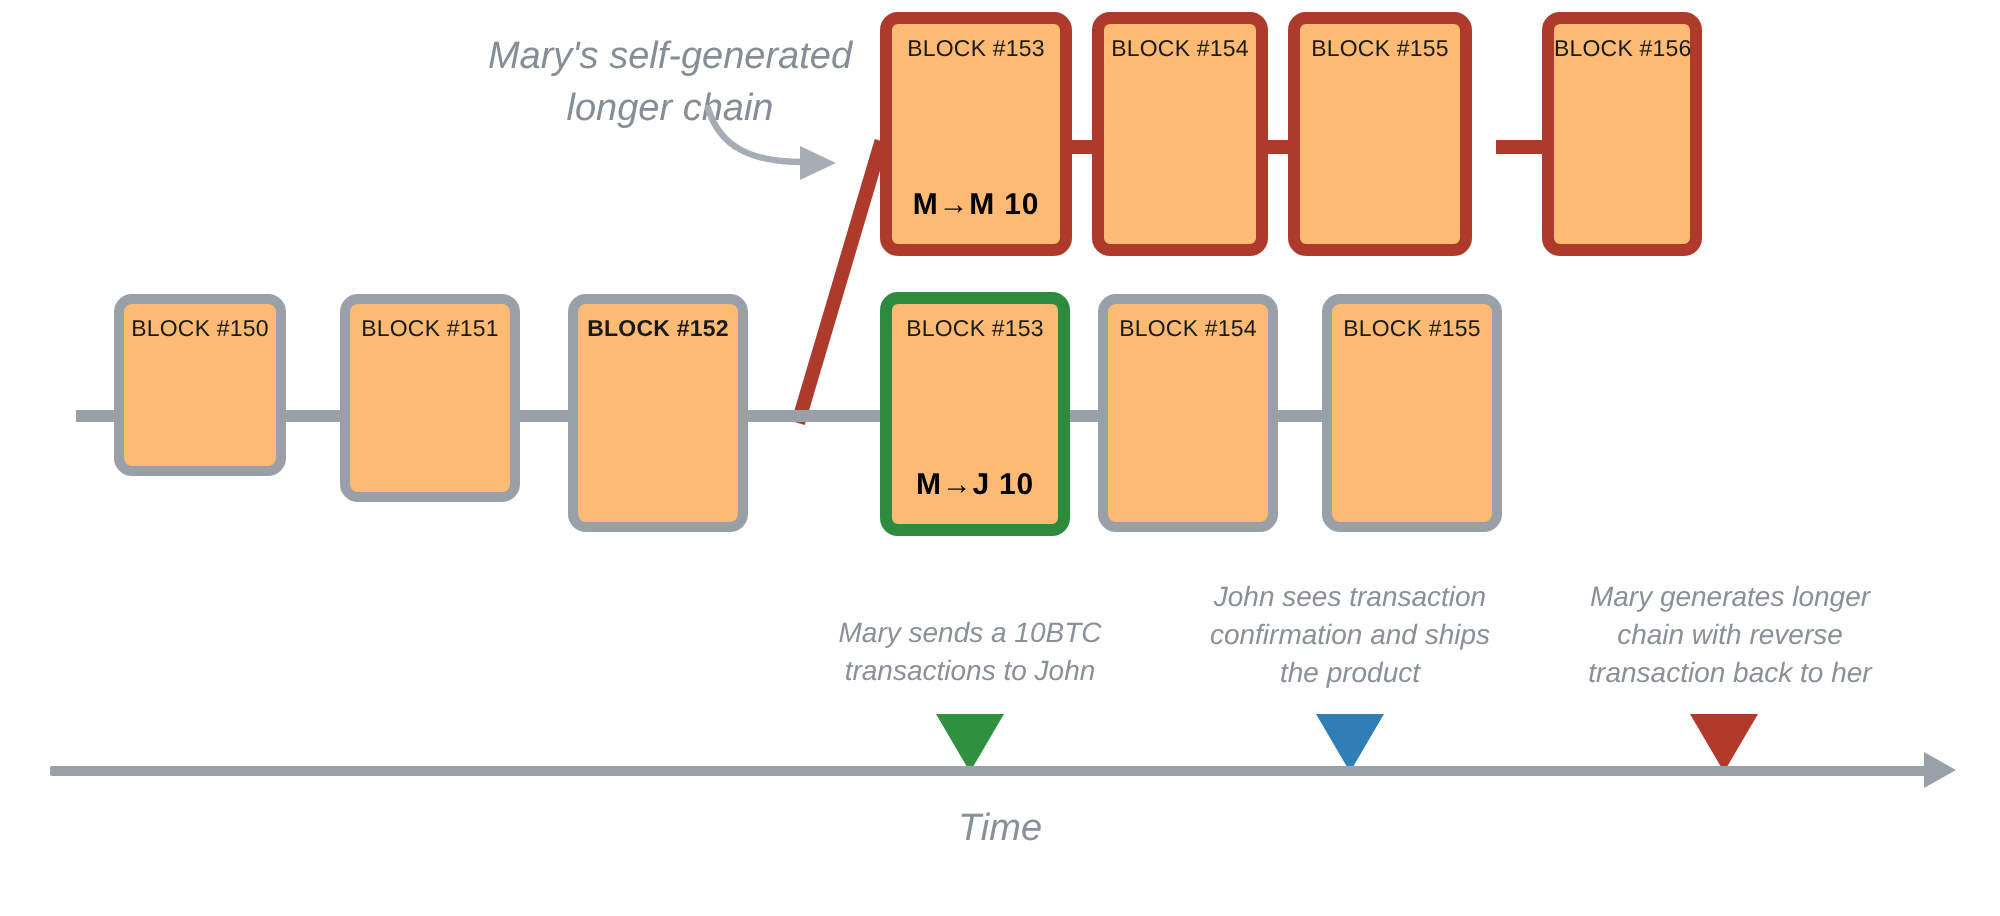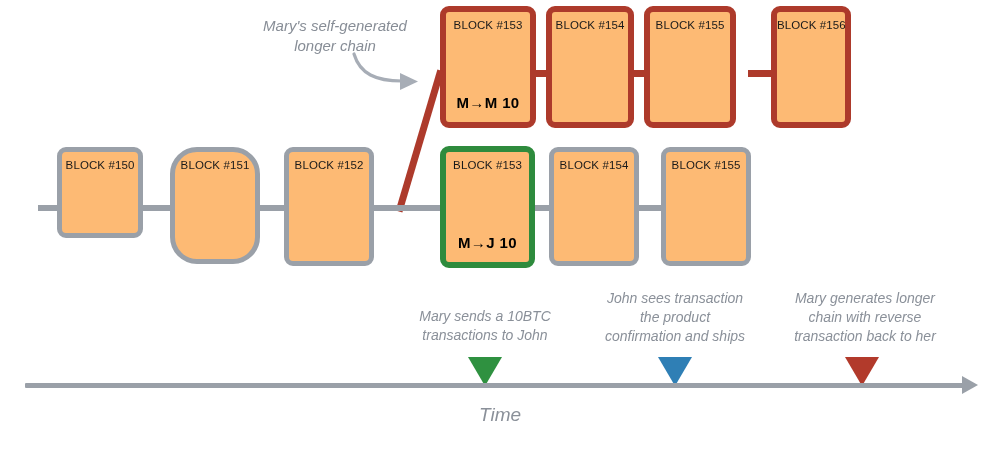--- a/index.html
+++ b/index.html
@@ -70,21 +70,21 @@
   
   .note {
     position: absolute;
     font-style: italic;
     color: #8a9099;
     font-size: 14px;
     line-height: 1.35;
     text-align: center;
   }
   .note.top {
-    font-size: 15px;
+    font-size: 19px;
     color: #878d96;
   }
 
   
   .curve-arrow {
     position: absolute;
     pointer-events: none;
   }
 
   
@@ -169,26 +169,26 @@
   <div class="conn gray" style="left:256px; top:205px; width:32px;"></div>
   <div class="conn gray" style="left:370px; top:205px; width:76px;"></div>
   <div class="conn gray" style="left:529px; top:205px; width:22px;"></div>
   <div class="conn gray" style="left:637px; top:205px; width:26px;"></div>
 
   <div class="block gray" style="left:57px; top:147px; width:86px; height:91px;">
     <div class="block-label">BLOCK #150</div>
     <div class="block-tx"></div>
   </div>
 
-  <div class="block gray" style="left:170px; top:147px; width:90px; height:117px;border-radius:27px;">
+  <div class="block gray" style="left:170px; top:147px; width:90px; height:104px;">
     <div class="block-label">BLOCK #151</div>
     <div class="block-tx"></div>
   </div>
 
-  <div class="block gray" style="left:284px; top:147px; width:90px; height:119px;">
+  <div class="block gray" style="left:284px; top:147px; width:90px; height:119px;font-weight:bold;">
     <div class="block-label">BLOCK #152</div>
     <div class="block-tx"></div>
   </div>
 
   <div class="block green" style="left:440px; top:146px; width:95px; height:122px;">
     <div class="block-label">BLOCK #153</div>
     <div class="block-tx">M→J  10</div>
   </div>
 
   <div class="block gray" style="left:549px; top:147px; width:90px; height:119px;">
@@ -202,22 +202,22 @@
   </div>
 
   <div class="note" style="left:395px; top:307px; width:180px;">
     <div>Mary sends a 10BTC</div>
     <div>transactions to John</div>
   </div>
   <div class="marker green" style="left:468px; top:357px;"></div>
 
   <div class="note" style="left:585px; top:289px; width:180px;">
     <div>John sees transaction</div>
+    <div>confirmation and ships</div>
     <div>the product</div>
-    <div>confirmation and ships</div>
   </div>
   <div class="marker blue" style="left:658px; top:357px;"></div>
 
   <div class="note" style="left:775px; top:289px; width:180px;">
     <div>Mary generates longer</div>
     <div>chain with reverse</div>
     <div>transaction back to her</div>
   </div>
   <div class="marker red" style="left:845px; top:357px;"></div>
 

